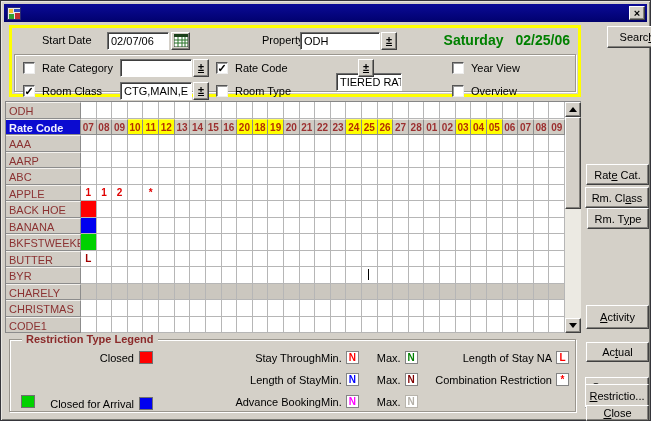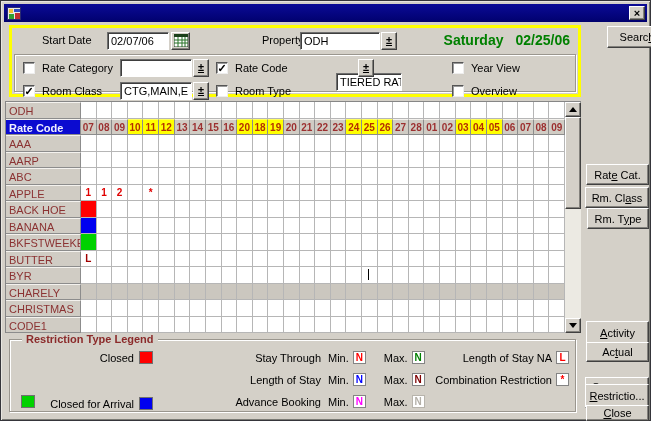--- a/index.html
+++ b/index.html
@@ -53,21 +53,21 @@
   .sb-thumb { position:absolute; left:0; top:15px; width:16px; height:92px; }
 
   
   .legend { position:absolute; left:8px; top:338px; width:567px; height:73px; border:1px solid #9a968e; box-shadow: 1px 1px 0 #fff, inset 1px 1px 0 #fff; }
   .legend-title { position:absolute; top:-7px; left:12px; background:#d4d0c8; padding:0 4px; color:#8b2a2a; font-weight:bold; font-size:11px; }
   .lrow { position:absolute; display:flex; align-items:center; height:15px; }
   .lname { text-align:right; color:#000; white-space:nowrap; }
   .swatch { width:14px; height:13px; border:1px solid #707070; margin-left:5px; }
   .lbox { width:13px; height:13px; background:#fff; border:1px solid #848484; font-weight:bold; font-size:10px; line-height:11px; text-align:center; margin-left:4px; }
   .lbox.dim { border-color:#b8b4ac; }
-  .word { margin-left:7px; color:#000; }
+  .word { color:#000; }
 </style>
 </head>
 <body>
 
 <div class="window">
 
   <div class="titlebar">
     <span class="app-icon">
       <i style="left:1px;top:1px;width:4px;height:4px;background:#f0c030;"></i>
       <i style="left:6px;top:1px;width:6px;height:3px;background:#3050c0;"></i>
@@ -120,21 +120,21 @@
 
       <span class="cb" style="left:437px;top:30px;"></span>
       <span class="fp-label" style="left:456px;top:30px;">Overview</span>
     </div>
   </div>
 
   <button class="btn raised" style="left:586px;top:25px;width:60px;height:22px;margin-left:20px;">Searc<u>h</u></button>
   <button class="btn raised" style="left:585px;top:151px;width:63px;height:21px;margin-top:12px;">Rat<u>e</u> Cat.</button>
   <button class="btn raised" style="left:584px;top:186px;width:64px;height:21px;">Rm. Cl<u>a</u>ss</button>
   <button class="btn raised" style="left:586px;top:207px;width:62px;height:21px;">Rm. T<u>y</u>pe</button>
-  <button class="btn raised" style="left:585px;top:320px;width:63px;height:24px;"><u>A</u>ctivity</button>
+  <button class="btn raised" style="left:585px;top:304px;width:63px;height:24px;"><u>A</u>ctivity</button>
   <button class="btn raised" style="left:585px;top:341px;width:63px;height:20px;">Ac<u>t</u>ual</button>
   <button class="btn raised" style="left:584px;top:376px;width:64px;height:20px;">Sequence</button>
   <button class="btn raised" style="left:584px;top:383px;width:64px;height:24px;"><u>R</u>estrictio...</button>
   <button class="btn raised" style="left:585px;top:404px;width:63px;height:16px;"><u>C</u>lose</button>
 
   <div class="grid-wrap" id="grid">
       <div class="glabel">ODH</div>
       <div class="gcell"></div>
       <div class="gcell"></div>
       <div class="gcell"></div>

